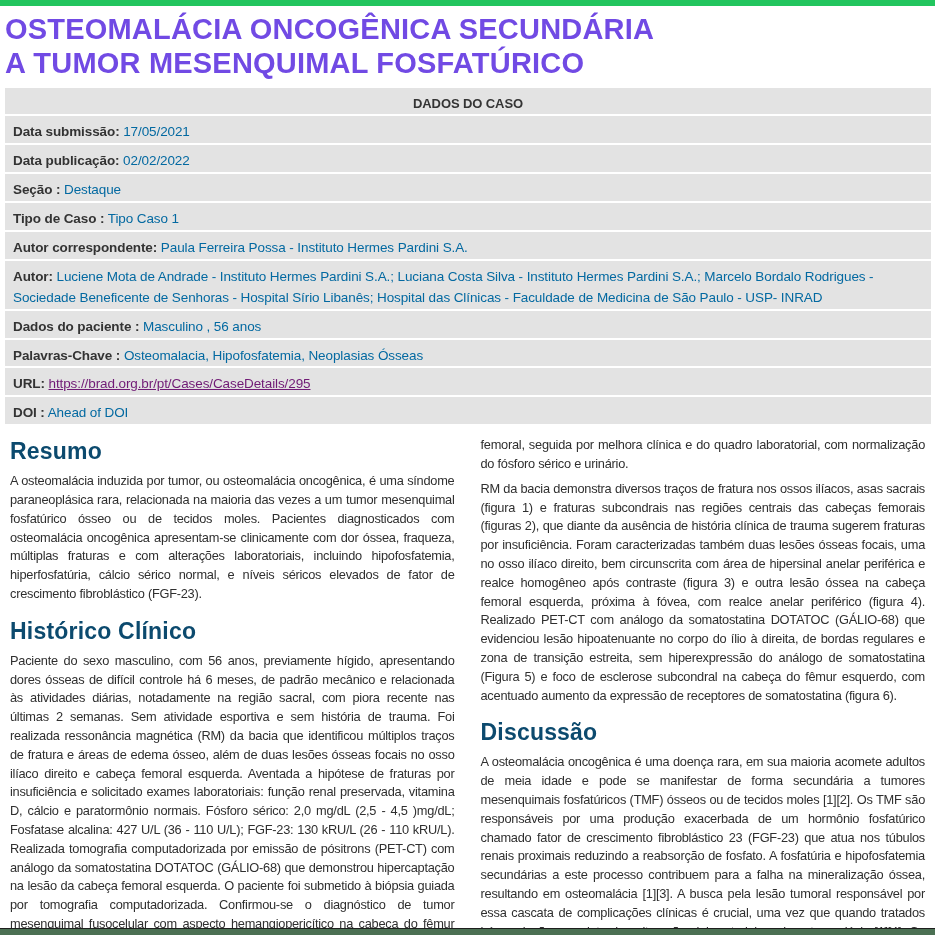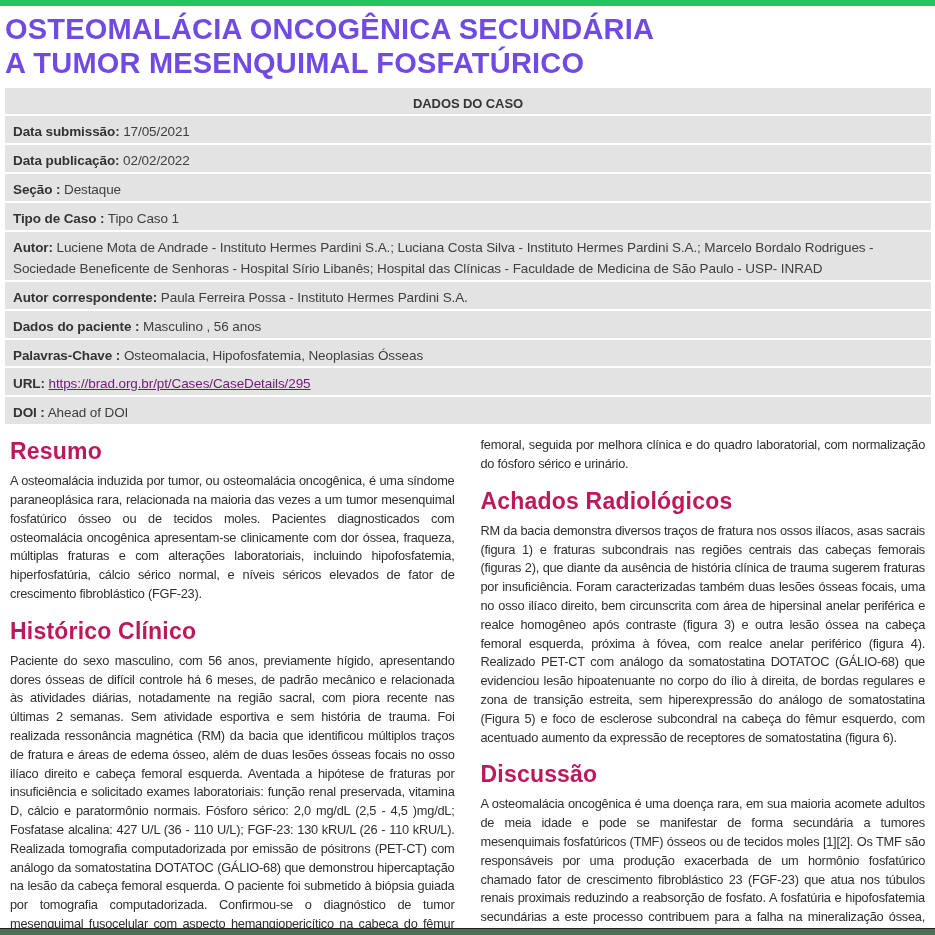--- a/index.html
+++ b/index.html
@@ -39,34 +39,34 @@
     color: #3C3C3C;
     letter-spacing: -0.1px;
   }
   .thead {
     text-align: center;
     font-weight: bold;
     font-size: 13px;
     color: #343434;
   }
   .tlabel { font-weight: bold; color: #333333; }
-  .tvalue { color: #404040; }
+  .tvalue { color: #0369a1; }
   .tlink { color: #701a75; text-decoration: underline; }
 
   
   .columns {
     display: flex;
     gap: 26px;
     padding: 4px 2px 0 5px;
     margin-top: 6px;
   }
   .col { flex: 1 1 0; min-width: 0; }
 
   h2.sec {
-    color: #be185d;
+    color: #0c4a6e;
     font-weight: bold;
     font-size: 23px;
     letter-spacing: 0.2px;
     margin: 14px 0 7px 0;
   }
   .col .first { margin-top: 2px; }
 
   p.body-text {
     font-size: 12.8px;
     line-height: 1.47;
@@ -114,27 +114,27 @@
         <span class="tlabel">Seção :</span>
         <span class="tvalue">Destaque</span>
       </div>
 
       <div class="trow">
         <span class="tlabel">Tipo de Caso :</span>
         <span class="tvalue">Tipo Caso 1</span>
       </div>
 
       <div class="trow">
-        <span class="tlabel">Autor:</span>
-        <span class="tvalue">Luciene Mota de Andrade - Instituto Hermes Pardini S.A.; Luciana Costa Silva - Instituto Hermes Pardini S.A.; Marcelo Bordalo Rodrigues - Sociedade Beneficente de Senhoras - Hospital Sírio Libanês; Hospital das Clínicas - Faculdade de Medicina de São Paulo - USP- INRAD</span>
+        <span class="tlabel">Autor correspondente:</span>
+        <span class="tvalue">Paula Ferreira Possa - Instituto Hermes Pardini S.A.</span>
       </div>
 
       <div class="trow">
-        <span class="tlabel">Autor correspondente:</span>
-        <span class="tvalue">Paula Ferreira Possa - Instituto Hermes Pardini S.A.</span>
+        <span class="tlabel">Autor:</span>
+        <span class="tvalue">Luciene Mota de Andrade - Instituto Hermes Pardini S.A.; Luciana Costa Silva - Instituto Hermes Pardini S.A.; Marcelo Bordalo Rodrigues - Sociedade Beneficente de Senhoras - Hospital Sírio Libanês; Hospital das Clínicas - Faculdade de Medicina de São Paulo - USP- INRAD</span>
       </div>
 
       <div class="trow">
         <span class="tlabel">Dados do paciente :</span>
         <span class="tvalue">Masculino , 56 anos</span>
       </div>
 
       <div class="trow">
         <span class="tlabel">Palavras-Chave :</span>
         <span class="tvalue">Osteomalacia, Hipofosfatemia, Neoplasias Ósseas</span>
@@ -156,21 +156,20 @@
         <h2 class="sec first">Resumo</h2>
         <p class="body-text">A osteomalácia induzida por tumor, ou osteomalácia oncogênica, é uma síndome paraneoplásica rara, relacionada na maioria das vezes a um tumor mesenquimal fosfatúrico ósseo ou de tecidos moles. Pacientes diagnosticados com osteomalácia oncogênica apresentam-se clinicamente com dor óssea, fraqueza, múltiplas fraturas e com alterações laboratoriais, incluindo hipofosfatemia, hiperfosfatúria, cálcio sérico normal, e níveis séricos elevados de fator de crescimento fibroblástico (FGF-23).</p>
 
         <h2 class="sec">Histórico Clínico</h2>
         <p class="body-text">Paciente do sexo masculino, com 56 anos, previamente hígido, apresentando dores ósseas de difícil controle há 6 meses, de padrão mecânico e relacionada às atividades diárias, notadamente na região sacral, com piora recente nas últimas 2 semanas. Sem atividade esportiva e sem história de trauma. Foi realizada ressonância magnética (RM) da bacia que identificou múltiplos traços de fratura e áreas de edema ósseo, além de duas lesões ósseas focais no osso ilíaco direito e cabeça femoral esquerda. Aventada a hipótese de fraturas por insuficiência e solicitado exames laboratoriais: função renal preservada, vitamina D, cálcio e paratormônio normais. Fósforo sérico: 2,0 mg/dL (2,5 - 4,5 )mg/dL; Fosfatase alcalina: 427 U/L (36 - 110 U/L); FGF-23: 130 kRU/L (26 - 110 kRU/L). Realizada tomografia computadorizada por emissão de pósitrons (PET-CT) com análogo da somatostatina DOTATOC (GÁLIO-68) que demonstrou hipercaptação na lesão da cabeça femoral esquerda. O paciente foi submetido à biópsia guiada por tomografia computadorizada. Confirmou-se o diagnóstico de tumor mesenquimal fusocelular com aspecto hemangiopericítico na cabeça do fêmur esquerdo. O anatomopatológico da lesão do osso ilíaco direito demonstrou displasia fibrosa. O paciente foi submetido à ablação por radiofrequência da lesão na cabeça</p>
       </div>
 
       <div class="col">
         <p class="body-text">femoral, seguida por melhora clínica e do quadro laboratorial, com normalização do fósforo sérico e urinário.</p>
 
-        <h2 class="sec">Achados Radiológicos</h2>
         <p class="body-text">RM da bacia demonstra diversos traços de fratura nos ossos ilíacos, asas sacrais (figura 1) e fraturas subcondrais nas regiões centrais das cabeças femorais (figuras 2), que diante da ausência de história clínica de trauma sugerem fraturas por insuficiência. Foram caracterizadas também duas lesões ósseas focais, uma no osso ilíaco direito, bem circunscrita com área de hipersinal anelar periférica e realce homogêneo após contraste (figura 3) e outra lesão óssea na cabeça femoral esquerda, próxima à fóvea, com realce anelar periférico (figura 4). Realizado PET-CT com análogo da somatostatina DOTATOC (GÁLIO-68) que evidenciou lesão hipoatenuante no corpo do ílio à direita, de bordas regulares e zona de transição estreita, sem hiperexpressão do análogo de somatostatina (Figura 5) e foco de esclerose subcondral na cabeça do fêmur esquerdo, com acentuado aumento da expressão de receptores de somatostatina (figura 6).</p>
 
         <h2 class="sec">Discussão</h2>
         <p class="body-text">A osteomalácia oncogênica é uma doença rara, em sua maioria acomete adultos de meia idade e pode se manifestar de forma secundária a tumores mesenquimais fosfatúricos (TMF) ósseos ou de tecidos moles [1][2]. Os TMF são responsáveis por uma produção exacerbada de um hormônio fosfatúrico chamado fator de crescimento fibroblástico 23 (FGF-23) que atua nos túbulos renais proximais reduzindo a reabsorção de fosfato. A fosfatúria e hipofosfatemia secundárias a este processo contribuem para a falha na mineralização óssea, resultando em osteomalácia [1][3]. A busca pela lesão tumoral responsável por essa cascata de complicações clínicas é crucial, uma vez que quando tratados há resolução completa das alterações laboratoriais e da osteomalácia [1][4]. Os tumores têm</p>
       </div>
     </div>
   </div>
 
   <div class="bottom-bar"></div>
 </div>

